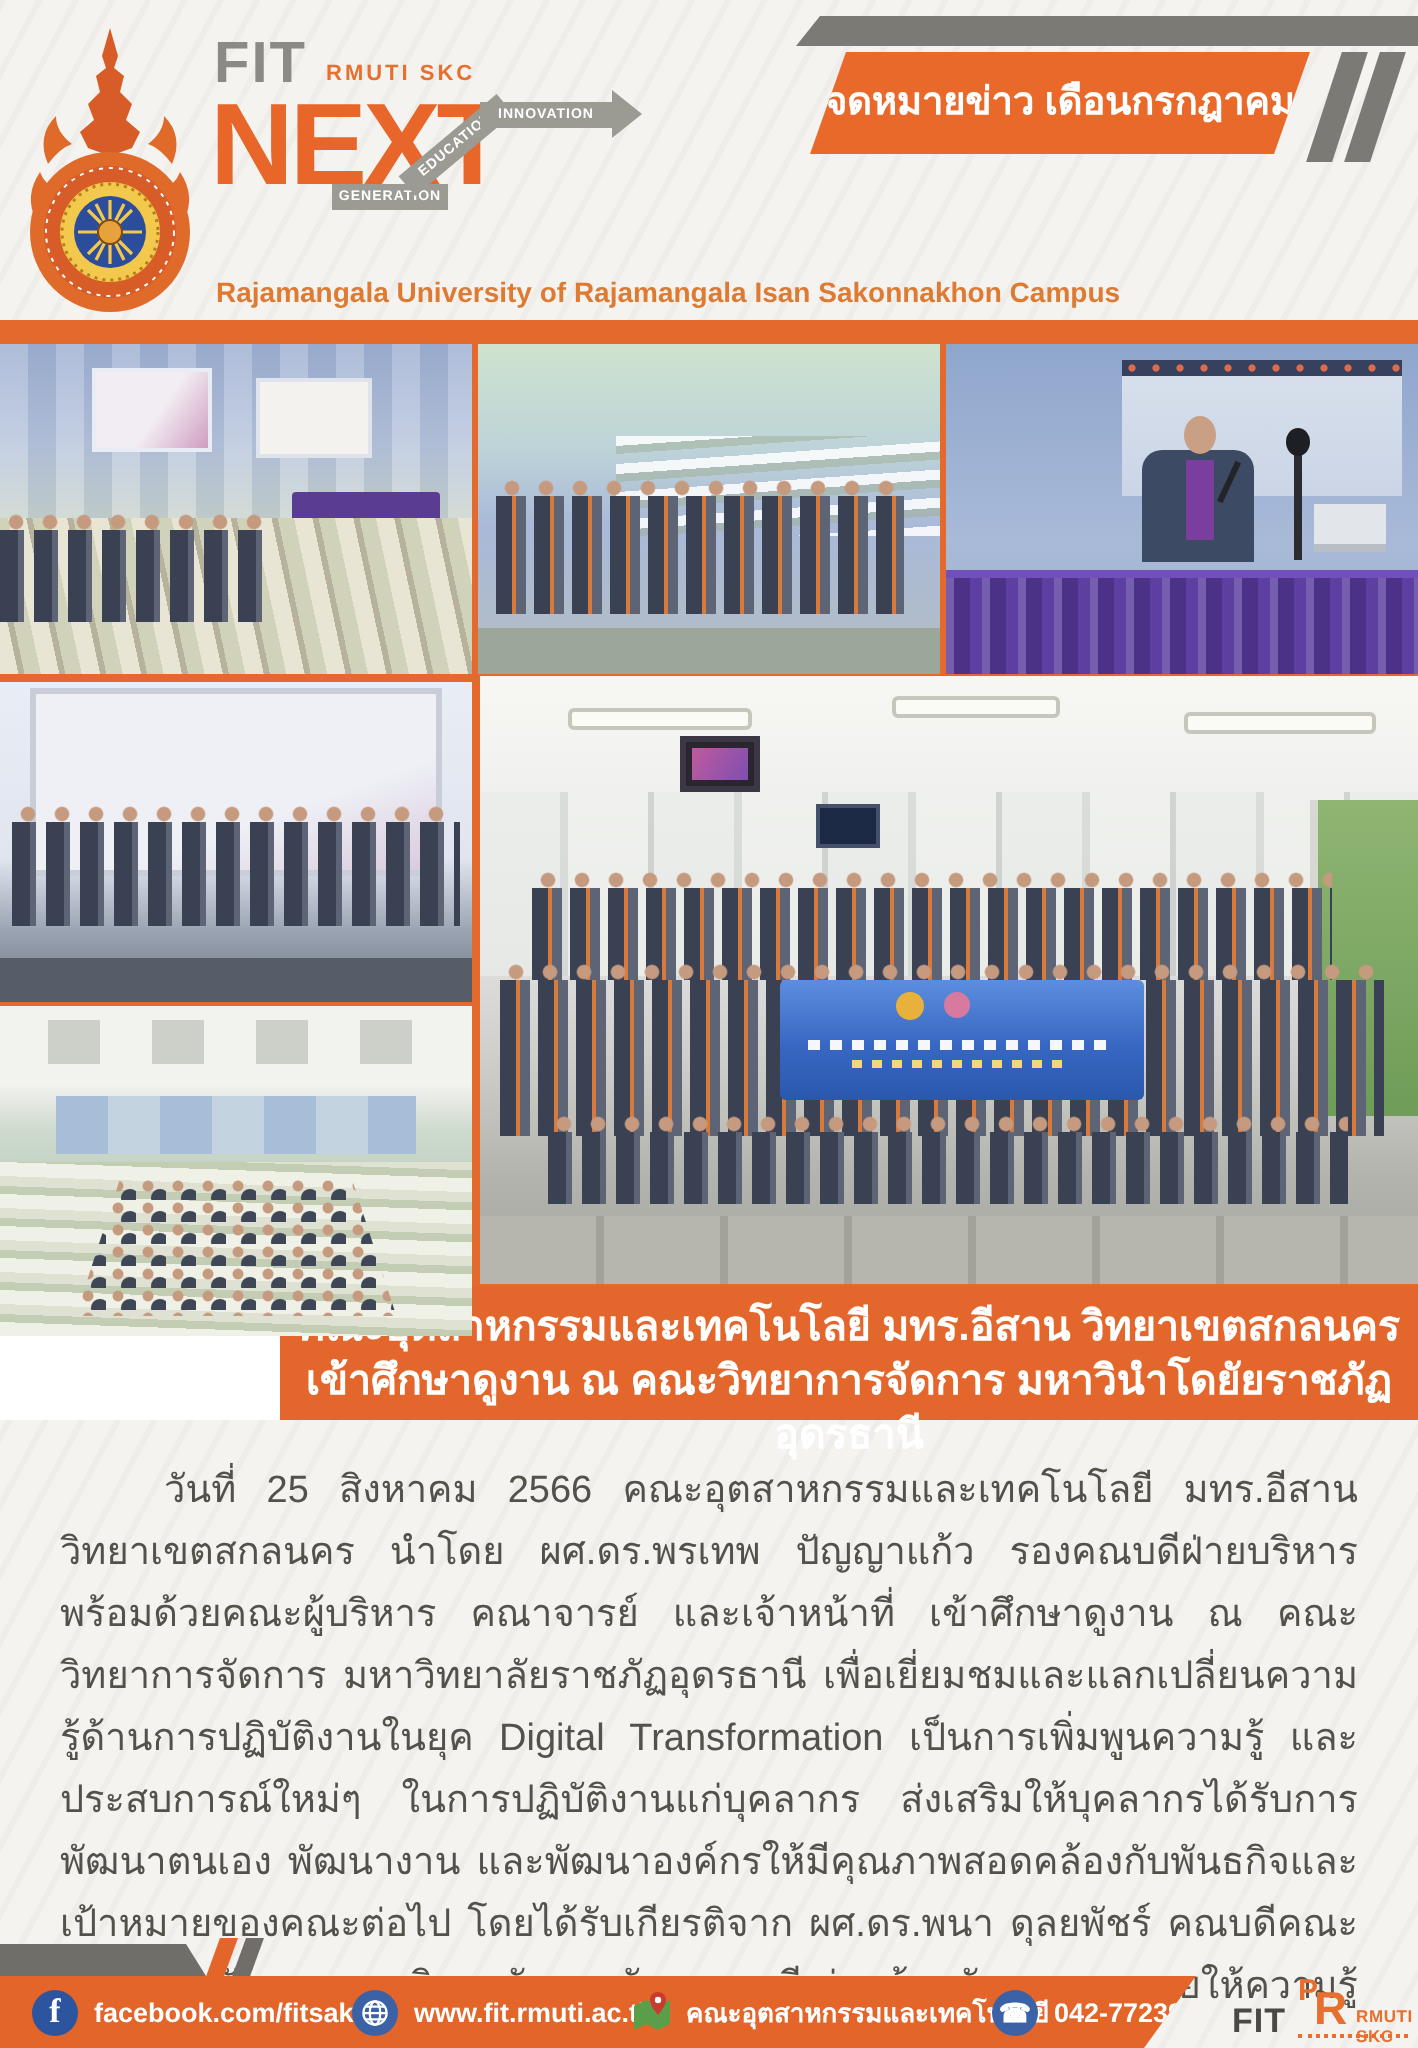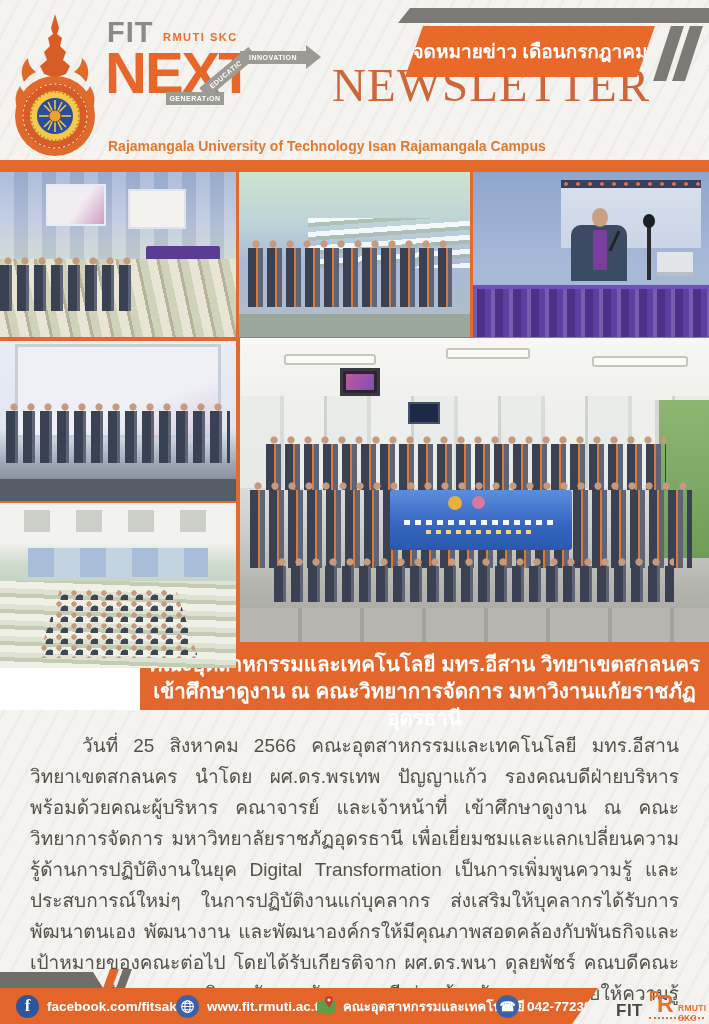--- a/index.html
+++ b/index.html
@@ -159,36 +159,35 @@
     </svg>
 
     <div class="brand-fit">FIT</div>
     <div class="brand-rmuti">RMUTI SKC</div>
     <div class="brand-next">NEXT</div>
     <div class="arrow-generation">GENERATION</div>
     <div class="arrow-education">EDUCATION</div>
     <div class="arrow-innovation">INNOVATION</div>
     <div class="arrow-head"></div>
 
-    <div class="newsletter-title">NEWSLETTER</div>
-    <div class="university-name">Rajamangala University of Technology Isan Rajamangala Campus</div>
+    <div class="university-name">Rajamangala University of Rajamangala Isan Sakonnakhon Campus</div>
 
     <div class="top-gray-bar"></div>
     <div class="top-banner">จดหมายข่าว เดือนกรกฎาคม 2566</div>
     <div class="top-slash s1"></div>
     <div class="top-slash s2"></div>
   </div>
 
   <div class="collage">
     <div class="collage-bg"></div>
 
     <div class="caption-band">
       <div class="caption-text">
         <div>คณะอุตสาหกรรมและเทคโนโลยี มทร.อีสาน วิทยาเขตสกลนคร</div>
-        <div>เข้าศึกษาดูงาน ณ คณะวิทยาการจัดการ มหาวิงานแกัยราชภัฏอุดรธานี</div>
+        <div>เข้าศึกษาดูงาน ณ คณะวิทยาการจัดการ มหาวินำโดยัยราชภัฏอุดรธานี</div>
       </div>
     </div>
 
     <div class="photo" id="photo1">
       <div class="layer p1-panels"></div>
       <div class="layer p1-screen1"></div>
       <div class="layer p1-screen2"></div>
       <div class="layer p1-table"></div>
       <div class="layer p1-chairs"></div>
       <div class="layer p1-crowd">

